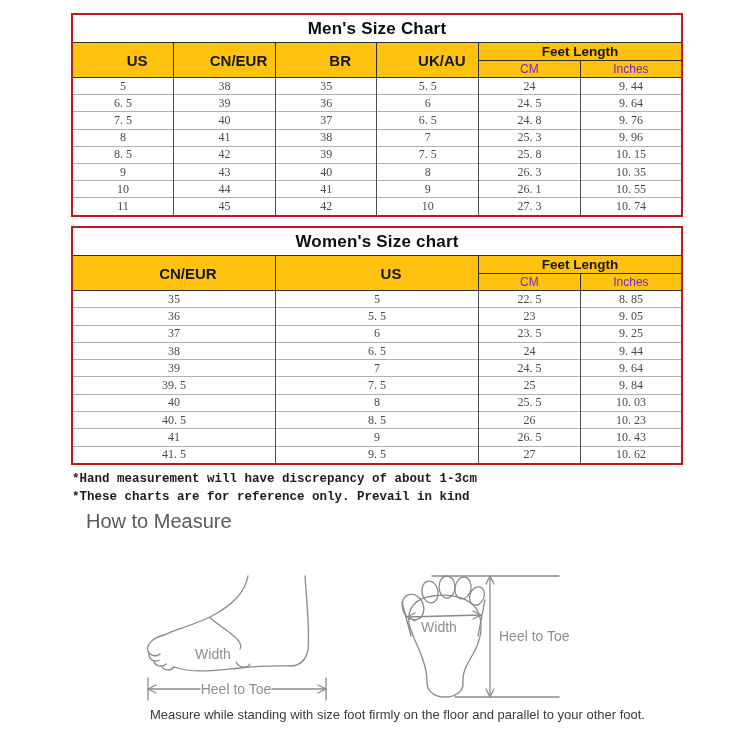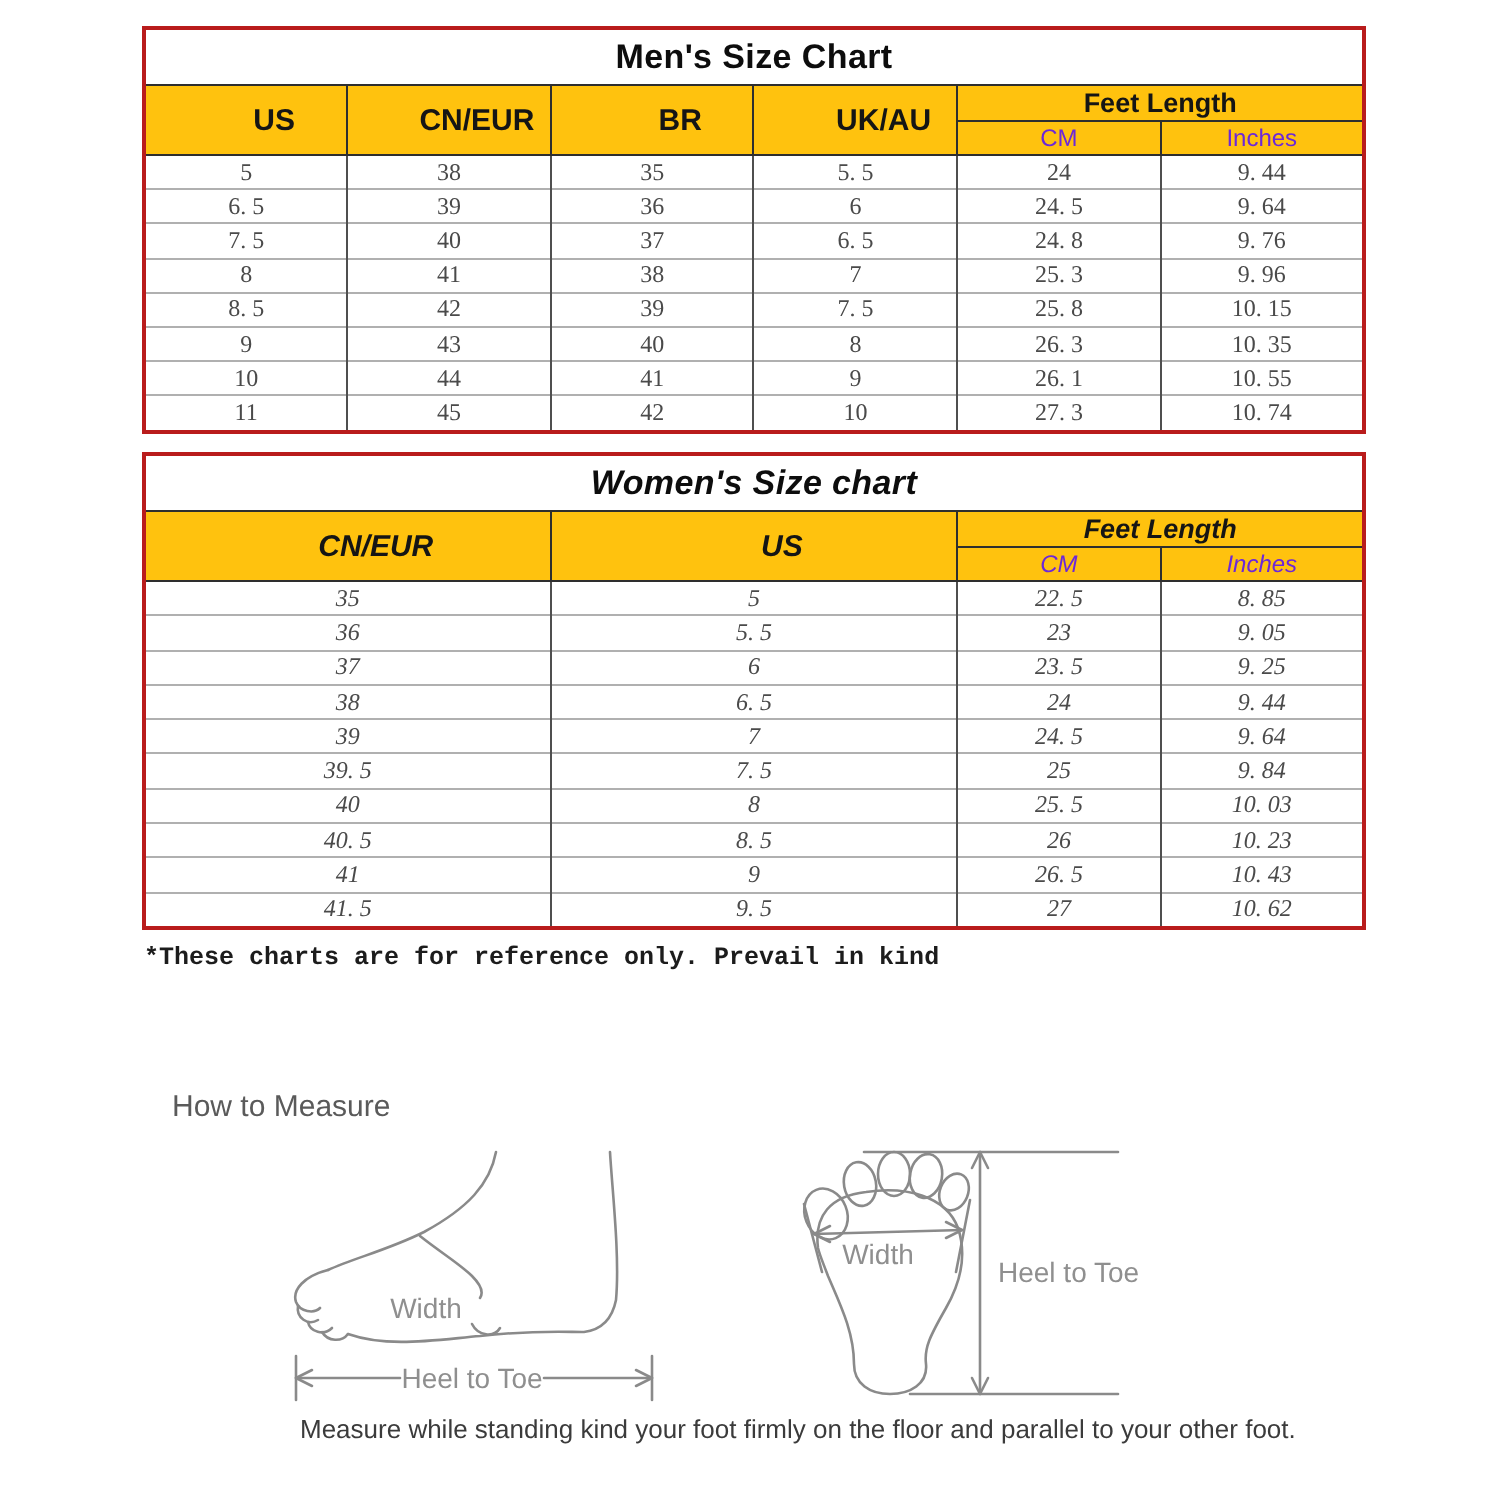--- a/index.html
+++ b/index.html
@@ -8,21 +8,21 @@
     font-family:"Liberation Sans", sans-serif; overflow:hidden;
   }
 
   
   table.size {
     position:absolute; left:71px; width:612px;
     border-collapse:collapse; table-layout:fixed;
     border:2px solid #b91c1c;
   }
   table.men   { top:13px; }
-  table.women { top:226px;font-style:italic; }
+  table.women { top:226px; }
 
   table.size td, table.size th { padding:0; text-align:center; vertical-align:middle; }
 
   tr.title-row td {
     height:27px; background:#ffffff; color:#0d0d0d;
     font-size:17px; font-weight:bold; letter-spacing:0.2px;
     border-bottom:1px solid #2e2e2e;
   }
   table.size th {
     background:#FFC20E; color:#151515; border:1px solid #2e2e2e;
@@ -44,21 +44,21 @@
   
   .notes {
     position:absolute; left:72px; top:470px;
     font-family:"Liberation Mono", monospace;
     font-size:12.5px; font-weight:bold; color:#1c1c1c;
     line-height:18px; white-space:nowrap;
   }
 
   .howto-title {
     position:absolute; left:86px; top:510px;
-    font-size:15px; color:#5a5a5a;margin-top:35px;
+    font-size:20px; color:#5a5a5a;
   }
   .howto-sub {
     position:absolute; left:86px; top:538px;
     font-size:12.5px; color:#4e4e4e;
   }
 
   
   .diag { position:absolute; }
   .diag path, .diag line, .diag ellipse {
     fill:none; stroke:#8a8a8a; stroke-width:1.3;
@@ -255,20 +255,21 @@
         <tr>
           <td colspan="2">41. 5</td>
           <td colspan="2">9. 5</td>
           <td>27</td>
           <td>10. 62</td>
         </tr>
       </tbody>
   </table>
 
   <div class="notes">
+    <div>*Hand measurement will have discrepancy of about 1-3cm</div>
     <div>*These charts are for reference only. Prevail in kind</div>
   </div>
 
   <div class="howto-title">How to Measure</div>
 
   <svg id="side-foot" class="diag" width="192" height="142" viewBox="0 0 192 142">
 
     <path d="M 106,8 C 103,24 92,36 70,48 C 52,57 35,61 22,67"></path>
     <path d="M 22,67 C 10,70 4,77 6,83 C 8,88 15,89 18,86"></path>
     <path d="M 7,85 C 6,91 12,95 17,92"></path>
@@ -307,15 +308,15 @@
     <text x="46" y="72" text-anchor="middle">Width</text>
 
     <line x1="39" y1="16" x2="166" y2="16"></line>
     <line x1="62" y1="137" x2="166" y2="137"></line>
     <line x1="97" y1="16" x2="97" y2="137"></line>
     <path d="M 93,24 L 97,16 L 101,24"></path>
     <path d="M 93,129 L 97,137 L 101,129"></path>
     <text x="106" y="81">Heel to Toe</text>
   </svg>
 
-  <div class="caption">Measure while standing kind your foot firmly on the floor and parallel to your other foot.</div>
+  <div class="caption">Measure while standing with size foot firmly on the floor and parallel to your other foot.</div>
 
 </div>
 
 </body></html>

